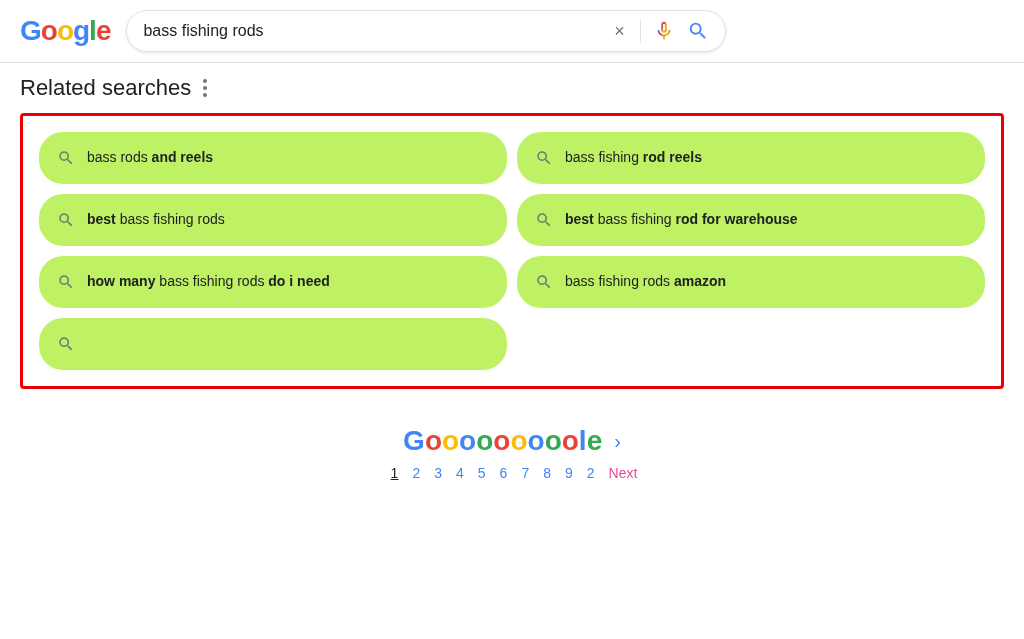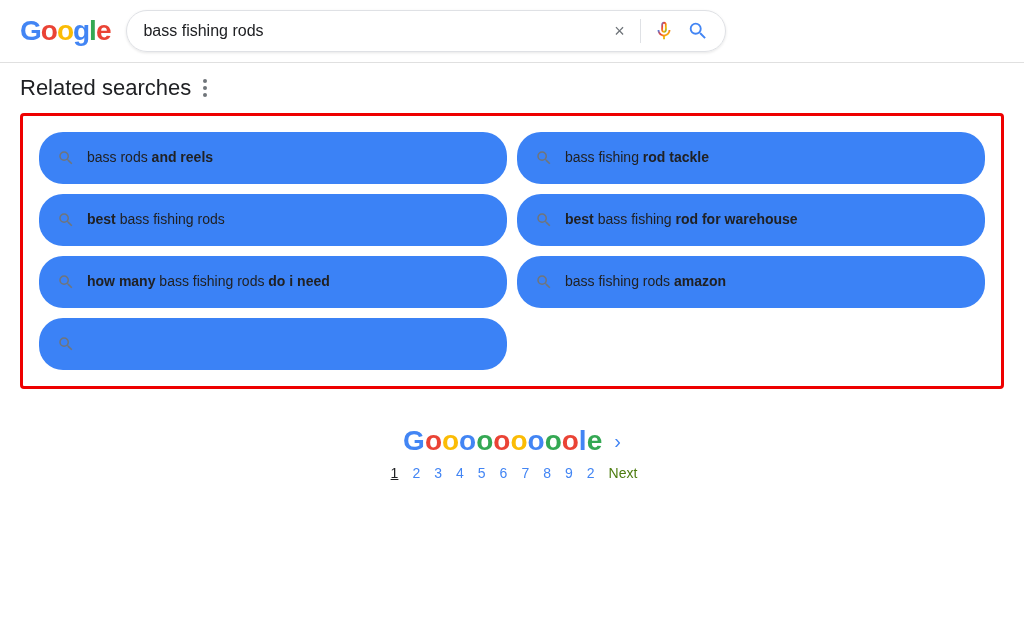--- a/index.html
+++ b/index.html
@@ -126,21 +126,21 @@
       padding: 16px;
       display: grid;
       grid-template-columns: 1fr 1fr;
       gap: 10px;
     }
 
     
     .search-chip {
       display: flex;
       align-items: center;
-      background: #3b82f6;
+      background: #bef264;
       border-radius: 24px;
       padding: 12px 18px;
       gap: 12px;
       cursor: pointer;
       min-height: 52px;
     }
     .chip-icon {
       flex-shrink: 0;
       color: #70757a;
       display: flex;
@@ -202,21 +202,21 @@
       cursor: pointer;
       padding: 2px 4px;
       text-decoration: none;
     }
     .page-num.current {
       color: #202124;
       font-weight: 500;
       text-decoration: underline;
     }
     .page-next {
-      color: #4d7c0f;
+      color: #ec4899;
       cursor: pointer;
       font-size: 14px;
       margin-left: 4px;
     }
   </style>
 </head>
 <body>
 
 <div class="header">
   <div class="google-logo">
@@ -277,21 +277,21 @@
       </div>
       <span class="chip-text"><span class="normal">bass rods </span><span class="bold">and reels</span></span>
     </div>
 
     <div class="search-chip">
       <div class="chip-icon">
         <svg width="18" height="18" viewBox="0 0 24 24">
             <path fill="#70757a" d="M15.5 14h-.79l-.28-.27A6.471 6.471 0 0 0 16 9.5 6.5 6.5 0 1 0 9.5 16c1.61 0 3.09-.59 4.23-1.57l.27.28v.79l5 4.99L20.49 19l-4.99-5zm-6 0C7.01 14 5 11.99 5 9.5S7.01 5 9.5 5 14 7.01 14 9.5 11.99 14 9.5 14z"></path>
           </svg>
       </div>
-      <span class="chip-text"><span class="normal">bass fishing </span><span class="bold">rod tackle</span></span>
+      <span class="chip-text"><span class="normal">bass fishing </span><span class="bold">rod reels</span></span>
     </div>
 
     <div class="search-chip">
       <div class="chip-icon">
         <svg width="18" height="18" viewBox="0 0 24 24">
             <path fill="#70757a" d="M15.5 14h-.79l-.28-.27A6.471 6.471 0 0 0 16 9.5 6.5 6.5 0 1 0 9.5 16c1.61 0 3.09-.59 4.23-1.57l.27.28v.79l5 4.99L20.49 19l-4.99-5zm-6 0C7.01 14 5 11.99 5 9.5S7.01 5 9.5 5 14 7.01 14 9.5 11.99 14 9.5 14z"></path>
           </svg>
       </div>
       <span class="chip-text"><span class="bold">best</span><span class="normal"> bass fishing rods</span></span>
     </div>

